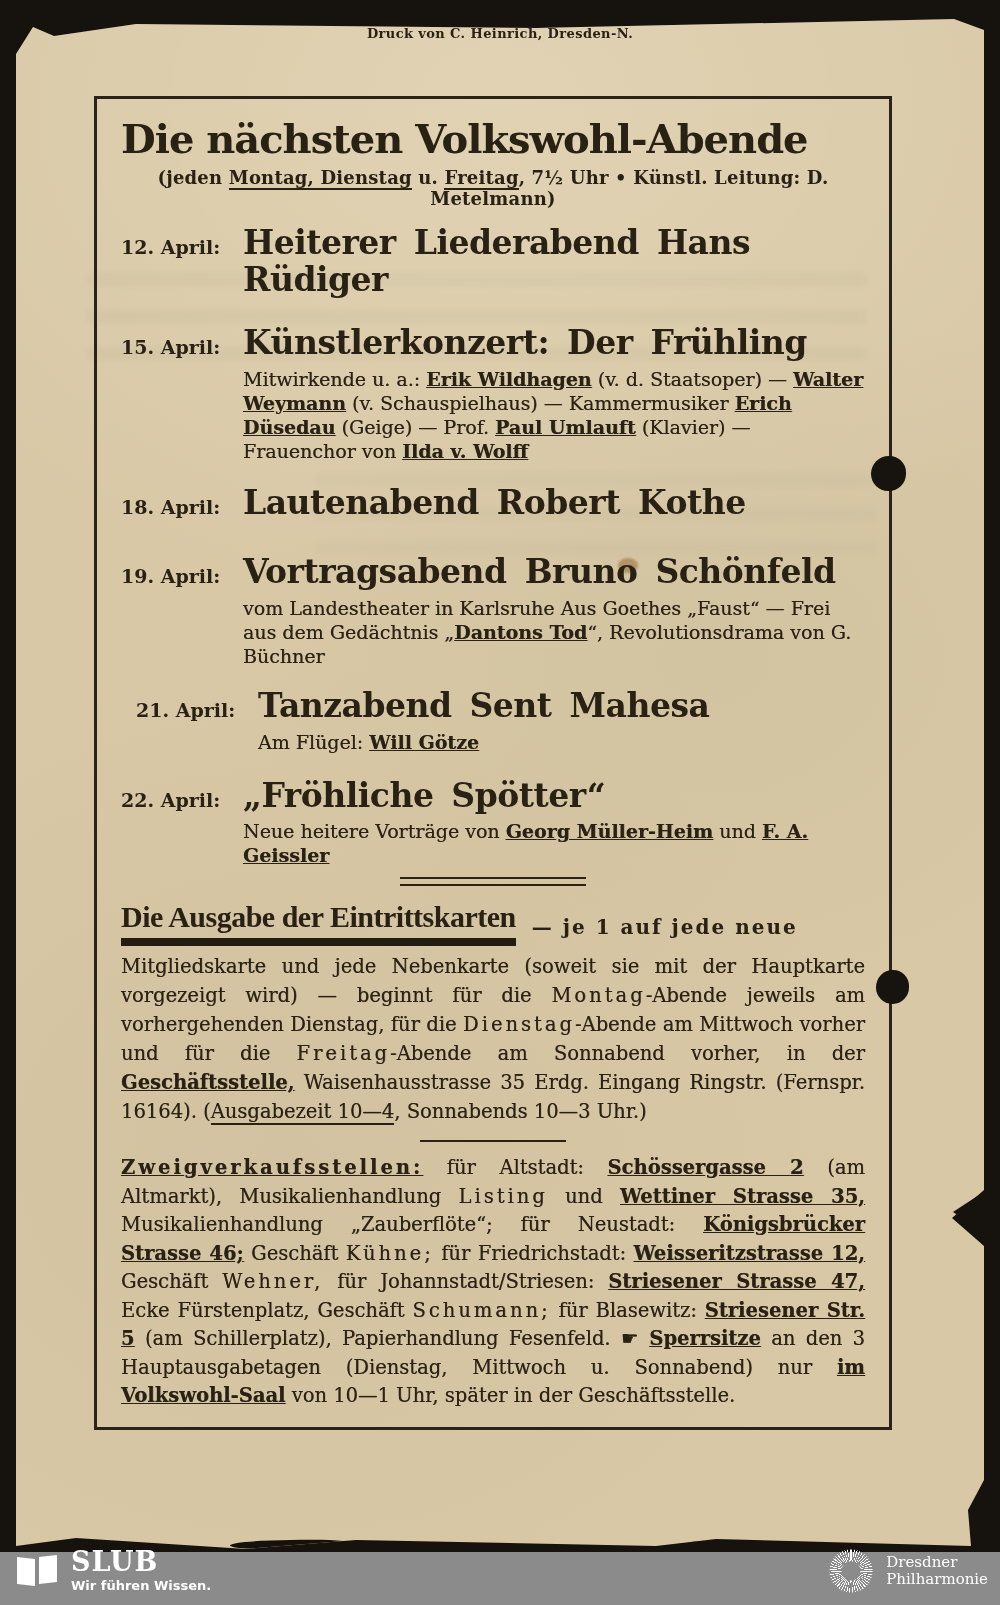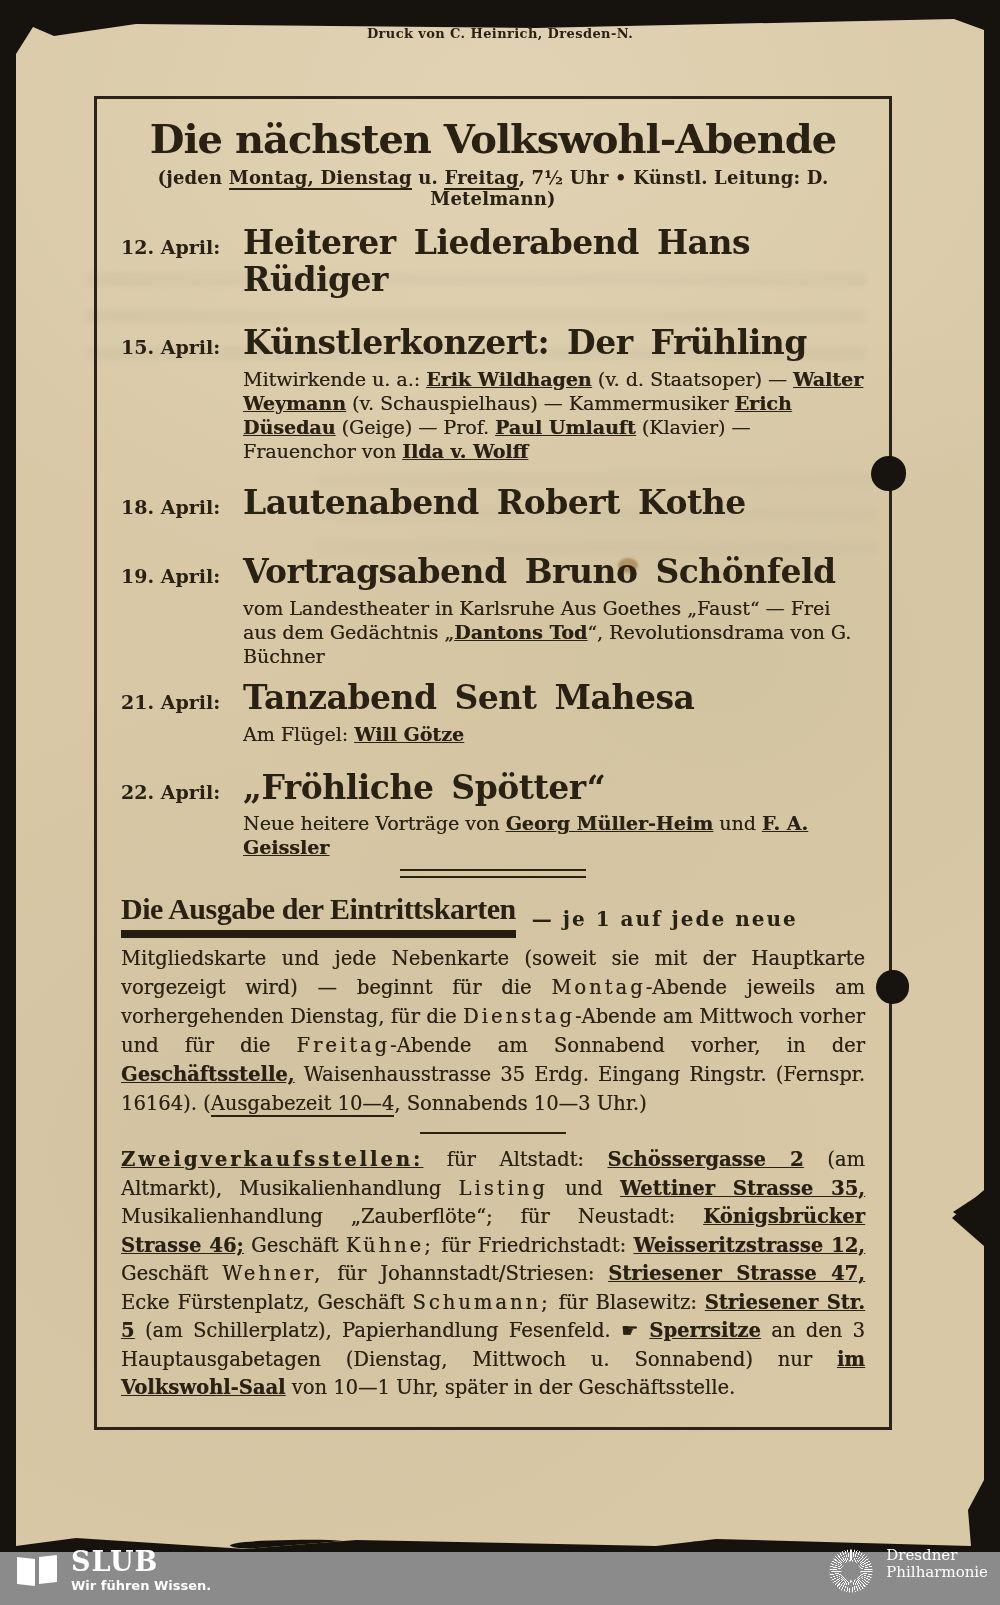--- a/index.html
+++ b/index.html
@@ -25,36 +25,36 @@
       background:repeating-linear-gradient(0deg, rgba(100,118,88,.15) 0 12px, transparent 12px 34px);}
   .stain{position:absolute;left:602px;top:546px;width:20px;height:15px;border-radius:50%;
          background:rgba(151,103,55,.55);filter:blur(1px);}
   .speck{position:absolute;background:#15110c;}
   .s1{left:214px;bottom:3px;width:122px;height:9px;border-radius:50%/60%;transform:rotate(-1deg);}
   .s2{left:668px;bottom:1px;width:38px;height:10px;border-radius:50%;}
 
   
   .frame{position:absolute;left:78px;top:84px;width:798px;height:1334px;box-sizing:border-box;
          border:3.5px solid #2b२31a;border:3.5px solid #2b231a;padding:14px 24px 0 24px;overflow:hidden;}
-  .title{margin:4px 0 0;text-align:center;font-size:40px;font-weight:bold;letter-spacing:-1px;line-height:1.12;}
+  .title{margin:4px 0 0;font-size:40px;font-weight:bold;letter-spacing:-1px;line-height:1.12;}
   .subtitle{margin-top:5px;text-align:center;font-size:18px;font-weight:bold;letter-spacing:.2px;}
   .seg-u{border-bottom:2.5px solid currentColor;}
   .seg-b{font-weight:bold;text-decoration:underline;}
   .seg-s{letter-spacing:3px;}
   .seg-m{font-family:"DejaVu Sans","Liberation Sans",sans-serif;font-weight:bold;}
 
   .events{margin-top:16px;}
   .event{display:flex;}
   .e-date{flex:none;width:122px;font-size:19px;font-weight:bold;padding-top:11px;}
   .e-body{flex:1;}
   .e-title{font-size:33px;font-weight:bold;letter-spacing:-.5px;word-spacing:7px;line-height:1.12;}
   .e-detail{margin-top:5px;max-width:645px;font-size:19px;line-height:24px;
             text-shadow:.35px 0 0 rgba(42,33,21,.6);}
   .mb1{margin-bottom:26px;} .mb2{margin-bottom:22px;} .mb3{margin-bottom:32px;}
-  .mb4{margin-bottom:12px;justify-content:center;} .mb5{margin-bottom:24px;} .mb6{margin-bottom:10px;}
+  .mb4{margin-bottom:20px;justify-content:center;} .mb5{margin-bottom:24px;margin-left:15px;} .mb6{margin-bottom:10px;}
 
   .divider-double{width:186px;height:5px;margin:10px auto 14px;
                   border-top:2px solid #2a2115;border-bottom:2px solid #2a2115;}
   .divider-single{width:146px;margin:14px auto 12px;border-top:2.5px solid #2a2115;}
 
   .tickets-head-row{display:flex;align-items:flex-end;}
   .tickets-heading{display:inline-block;font-size:30px;font-weight:bold;letter-spacing:-.5px;
                    border-bottom:8px solid #241c10;padding-bottom:4px;font-family:Liberation Serif, serif;}
   .tickets-leadin{font-size:20px;font-weight:bold;letter-spacing:2px;margin-left:16px;margin-bottom:7px;white-space:nowrap;}
   .para{margin:6px 0 0;font-size:19.5px;line-height:29px;text-align:justify;
@@ -75,21 +75,21 @@
        display:flex;justify-content:space-between;align-items:center;box-sizing:border-box;
        padding:0 12px 16px 16px;}
   .slub{display:flex;align-items:center;gap:13px;}
   .book-icon{position:relative;width:42px;height:32px;flex:none;}
   .book-icon .bp{position:absolute;background:#fff;width:18px;height:27px;}
   .bp1{left:1px;top:3px;transform:skewY(7deg);}
   .bp2{left:23px;top:1px;transform:skewY(-7deg);}
   .slub-text{color:#fff;}
   .slub-name{font-family:"DejaVu Serif","Liberation Serif",serif;font-weight:bold;font-size:27px;line-height:1;letter-spacing:1px;}
   .slub-tag{font-family:"DejaVu Sans","Liberation Sans",sans-serif;font-weight:bold;font-size:13px;margin-top:3px;}
-  .phil{display:flex;gap:11px;}
+  .phil{display:flex;align-items:center;gap:11px;}
   .burst-icon{width:48px;height:48px;border-radius:50%;flex:none;
     background:repeating-conic-gradient(#fff 0deg 2.6deg, rgba(255,255,255,0) 2.6deg 7.6deg);
     -webkit-mask:radial-gradient(circle at 50% 50%, transparent 0 9px, #000 10px 21px, transparent 22px);
     mask:radial-gradient(circle at 50% 50%, transparent 0 9px, #000 10px 21px, transparent 22px);}
   .phil-text{font-family:"DejaVu Serif","Liberation Serif",serif;color:#fff;font-size:15px;line-height:17px;}
 </style>
 </head>
 <body>
 
 <div class="stage">

